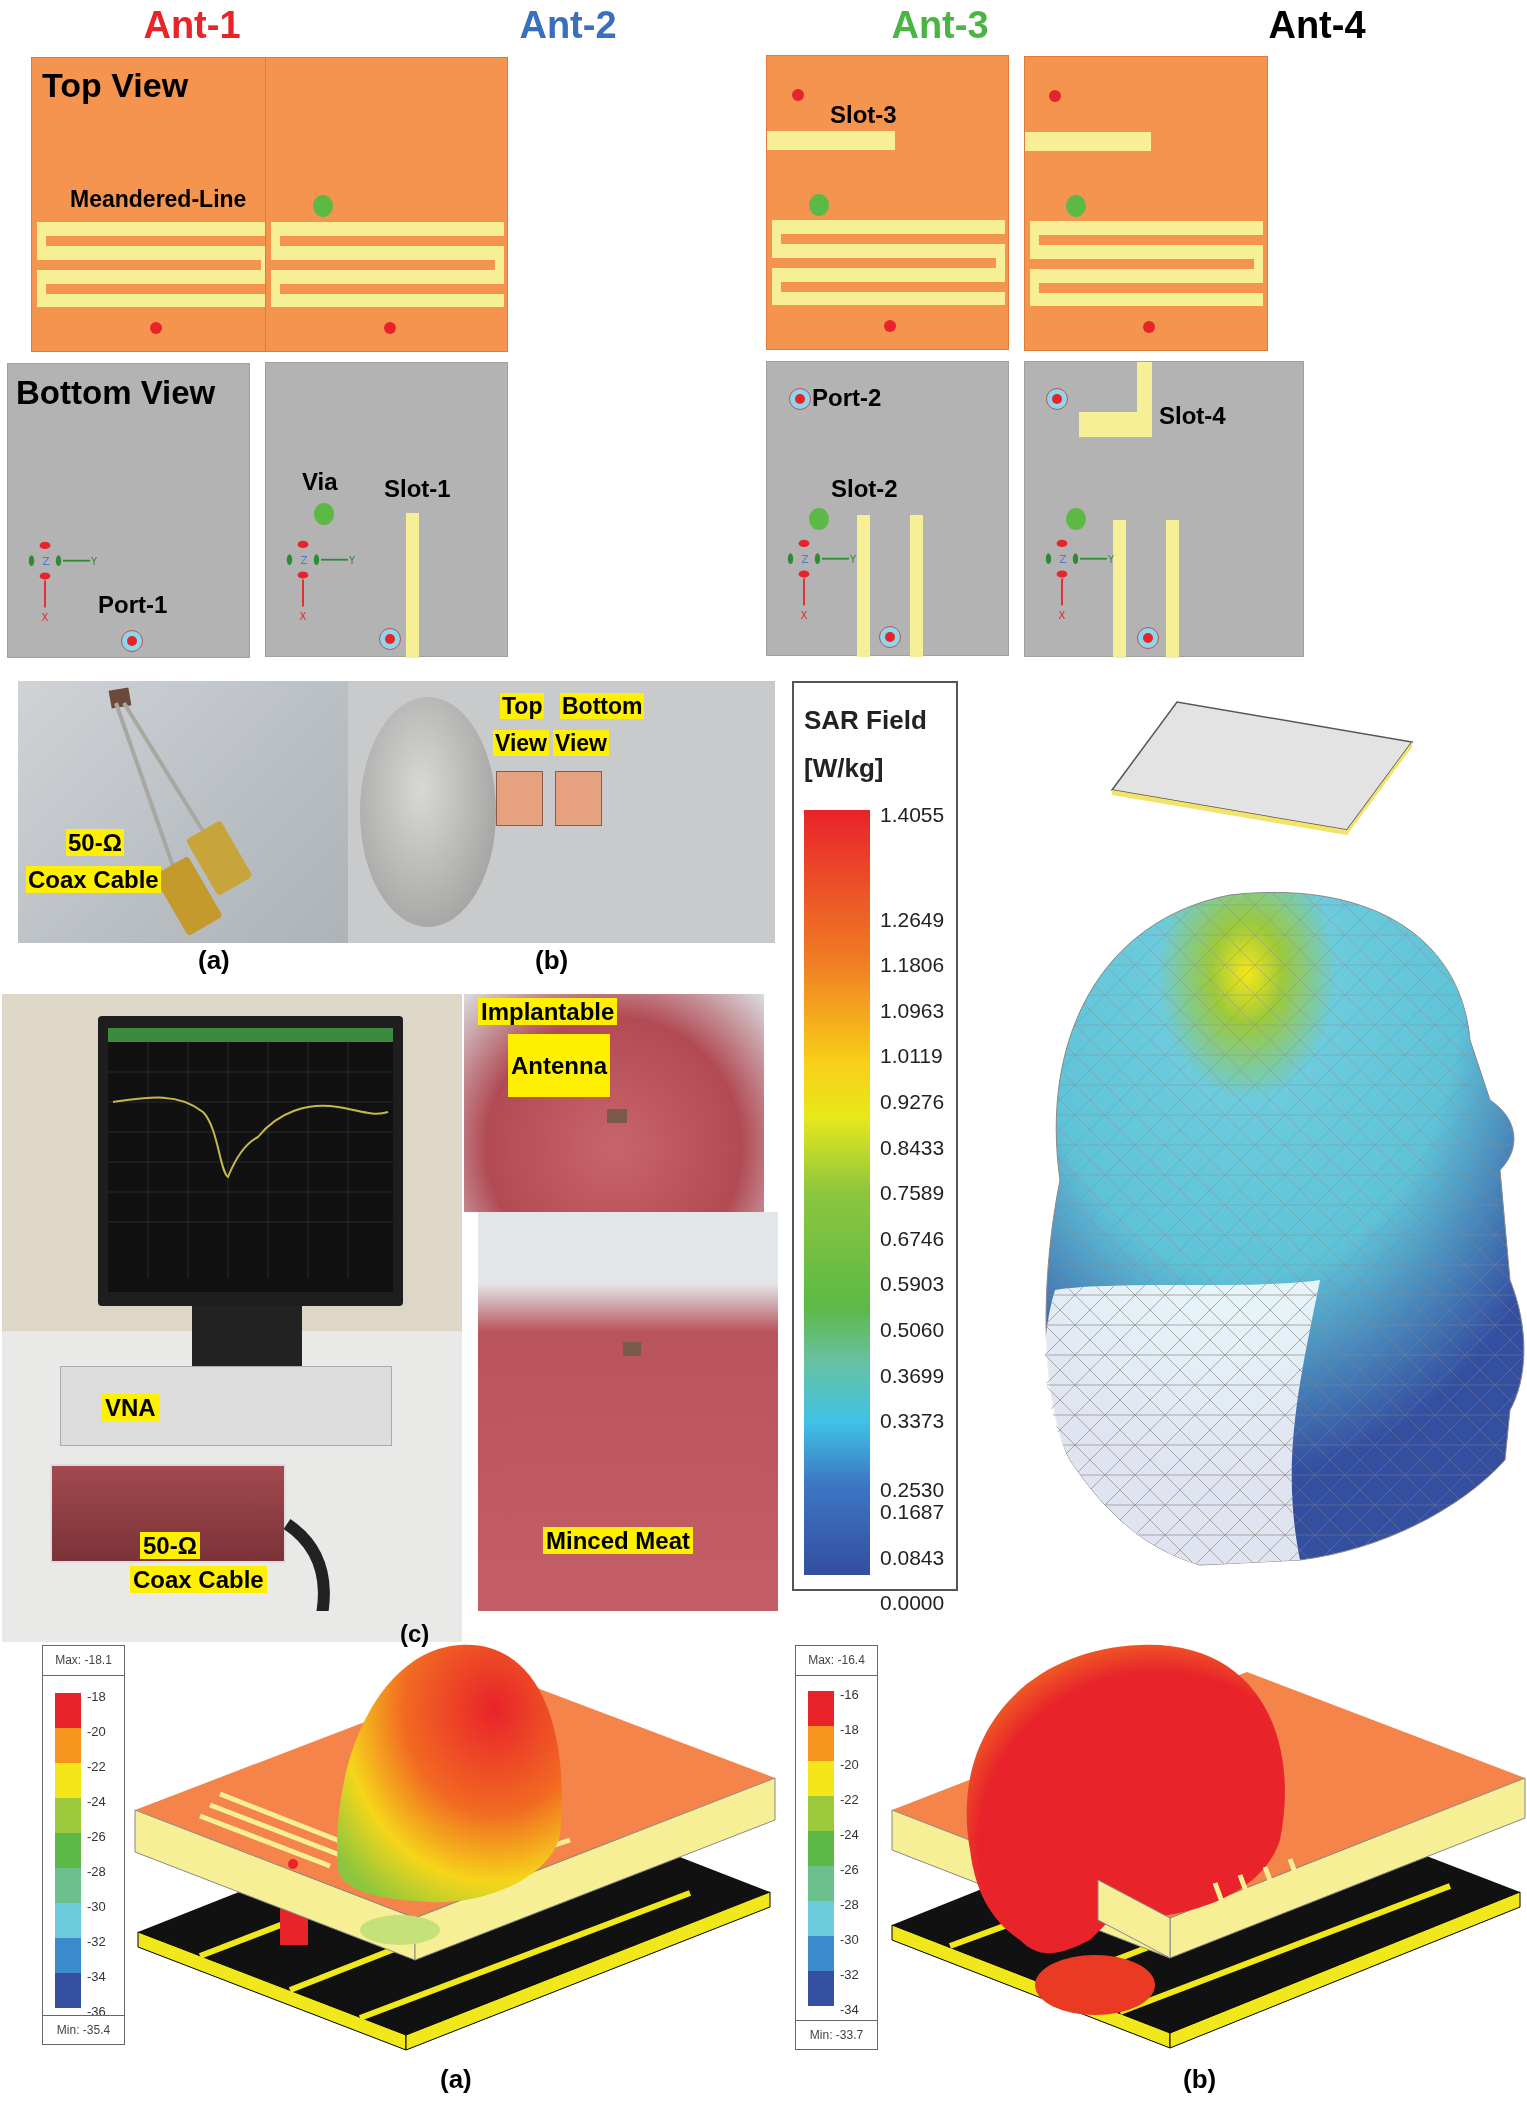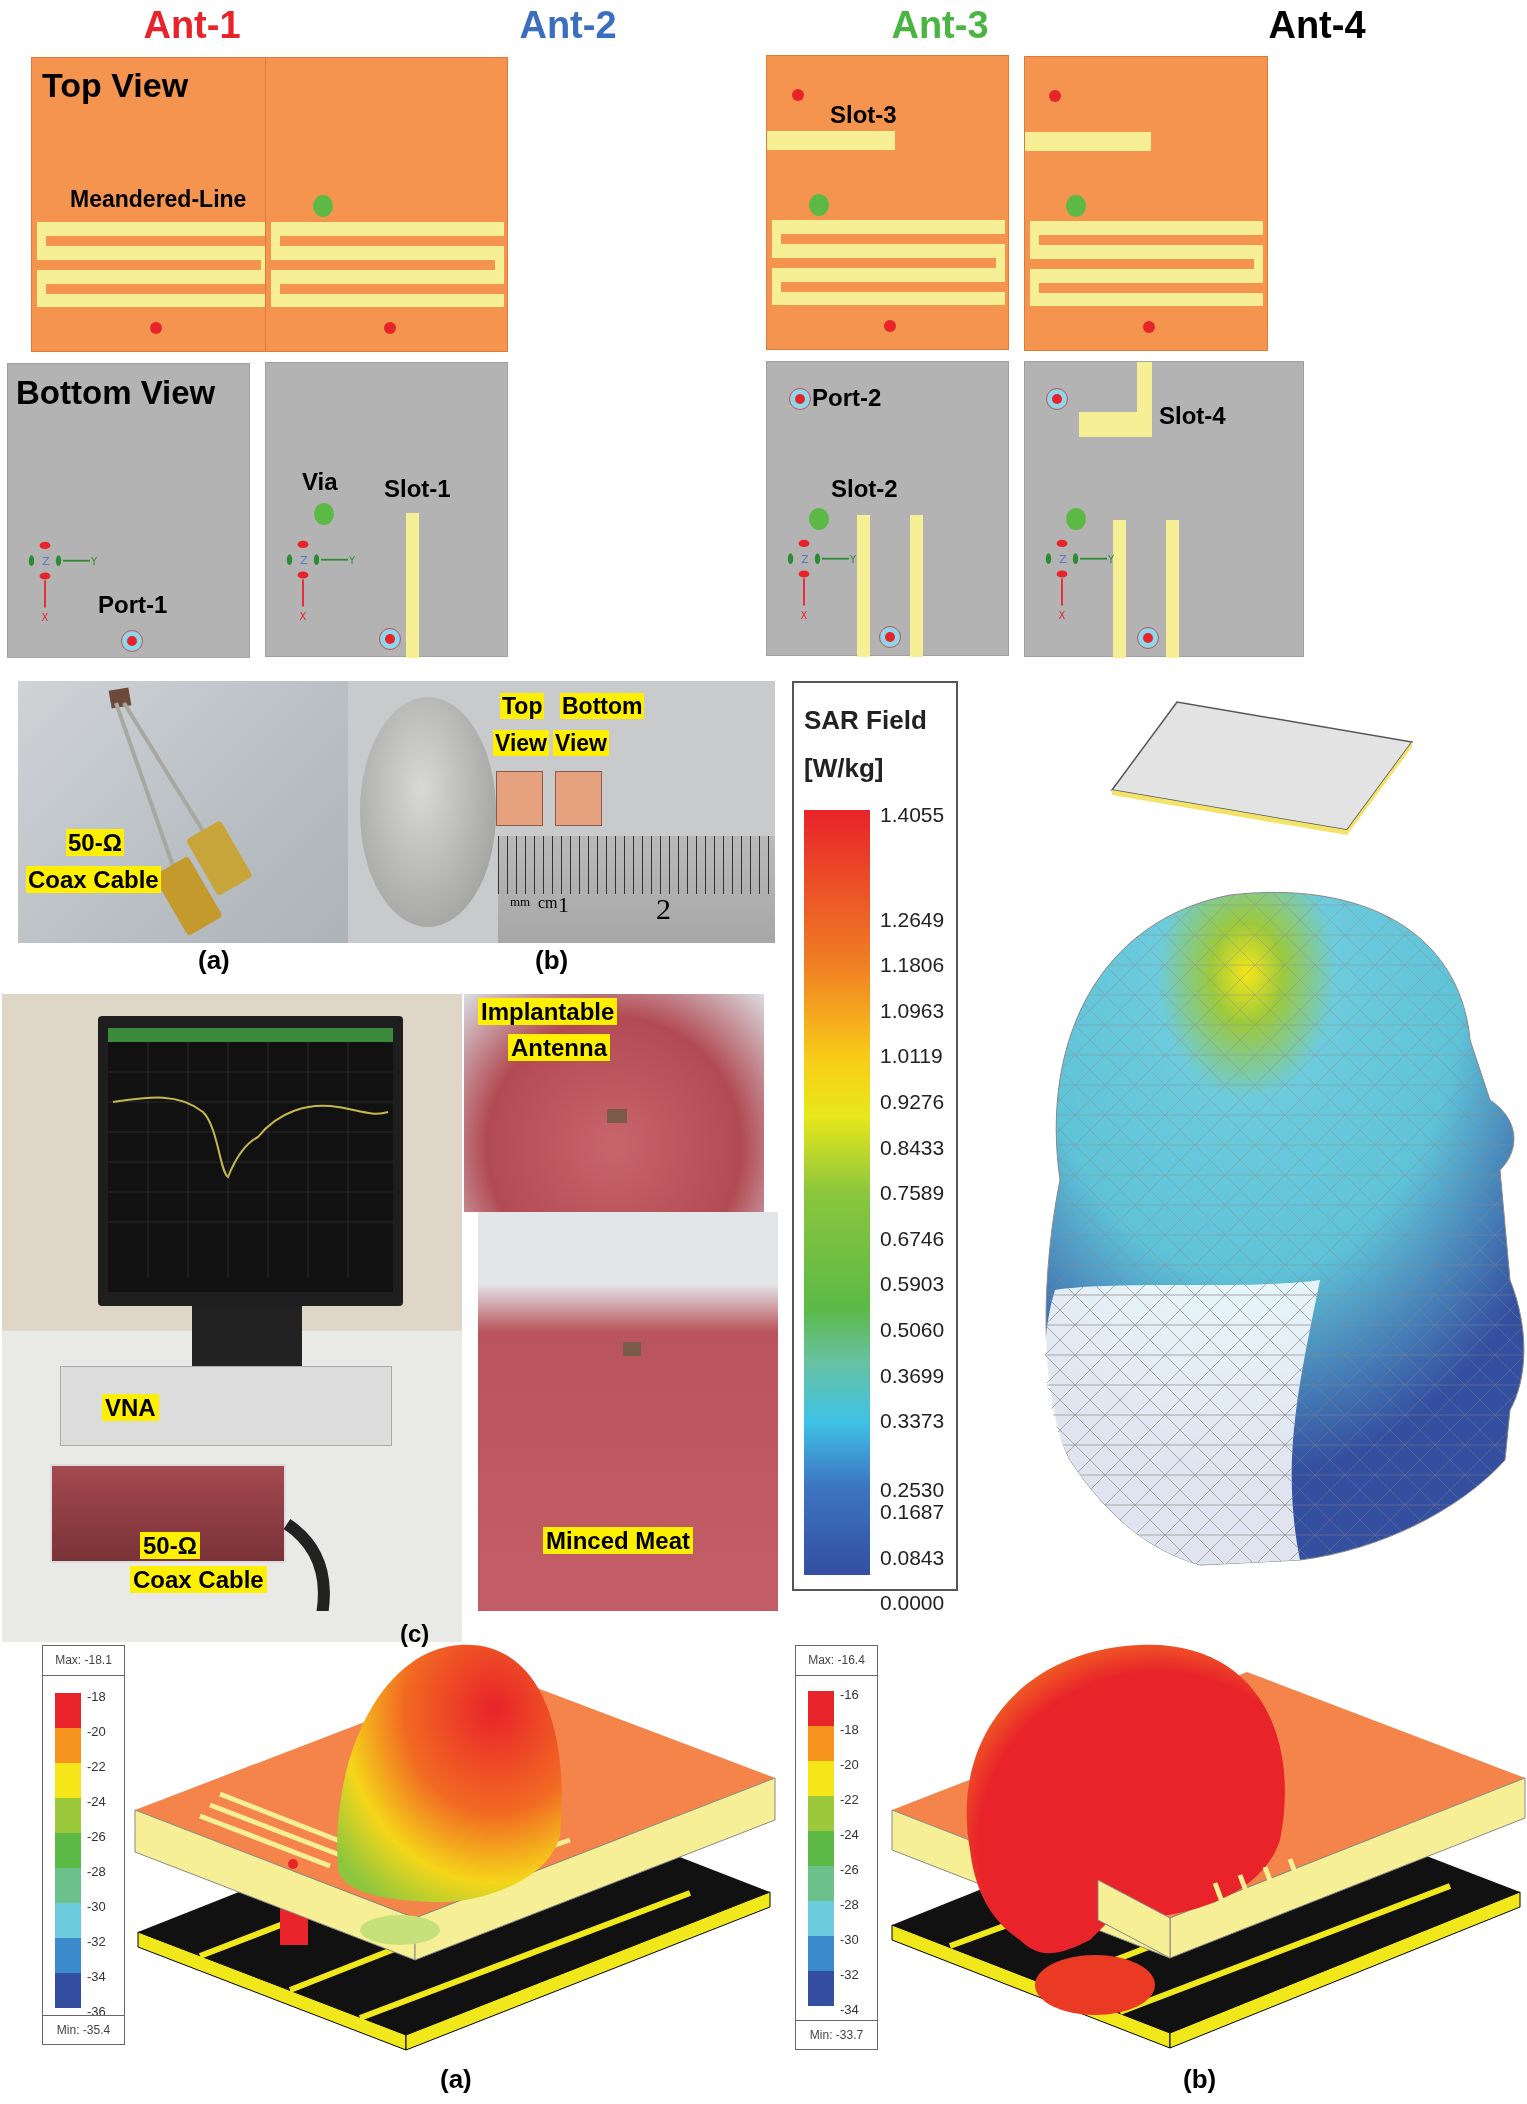--- a/index.html
+++ b/index.html
@@ -171,27 +171,20 @@
 <div class="cap" style="left:198px;top:945px;">(a)</div>
 
 <div class="photo" style="left:348px;top:681px;width:427px;height:262px;background:#c9cacb;">
   <div style="position:absolute;left:12px;top:16px;width:136px;height:230px;border-radius:50%;background:radial-gradient(ellipse at 45% 40%,#d8d8d6,#a9a9a7 70%,#8f8f8d);"></div>
   <div class="ytag" style="left:152px;top:12px;font-size:23px;padding:1px 2px;text-align:center;">Top</div>
   <div class="ytag" style="left:212px;top:12px;font-size:23px;padding:1px 2px;">Bottom</div>
   <div class="ytag" style="left:145px;top:49px;font-size:23px;padding:1px 2px;">View</div>
   <div class="ytag" style="left:205px;top:49px;font-size:23px;padding:1px 2px;">View</div>
   <div style="position:absolute;left:148px;top:90px;width:45px;height:53px;background:#e6a17f;border:1px solid #8a5a4a;"></div>
   <div style="position:absolute;left:207px;top:90px;width:45px;height:53px;background:#e6a17f;border:1px solid #8a5a4a;"></div>
-  <div style="position:absolute;left:150px;top:155px;width:277px;height:107px;background:linear-gradient(#b9b9b9,#a7a7a7);">
-    <div style="position:absolute;left:0;top:0;width:100%;height:58px;background:repeating-linear-gradient(90deg,#333 0 1px,transparent 1px 9px);"></div>
-    <span style="position:absolute;left:12px;top:58px;font-size:13px;font-family:'Liberation Serif',serif;">mm</span>
-    <span style="position:absolute;left:40px;top:58px;font-size:16px;font-family:'Liberation Serif',serif;">cm</span>
-    <span style="position:absolute;left:60px;top:56px;font-size:22px;font-family:'Liberation Serif',serif;">1</span>
-    <span style="position:absolute;left:158px;top:56px;font-size:30px;font-family:'Liberation Serif',serif;">2</span>
-  </div>
 </div>
 <div class="cap" style="left:535px;top:945px;">(b)</div>
 
 <div class="photo" style="left:2px;top:994px;width:460px;height:648px;background:linear-gradient(#ded7c8 0 52%,#e9e9e7 52%);">
   <div style="position:absolute;left:96px;top:22px;width:305px;height:290px;background:#1e1e1e;border-radius:4px;">
     <div style="position:absolute;left:10px;top:12px;width:285px;height:250px;background:#111;border-top:14px solid #3c8a3c;">
       <svg width="285" height="236">
         <g stroke="#444" stroke-width="0.5">
           <line x1="0" y1="30" x2="285" y2="30"></line>
             <line x1="0" y1="60" x2="285" y2="60"></line>
@@ -215,21 +208,21 @@
   <div class="ytag" style="left:100px;top:400px;font-size:24px;padding:1px 3px;">VNA</div>
   <div style="position:absolute;left:48px;top:470px;width:232px;height:95px;background:linear-gradient(#a3494f,#7a3338);border:2px solid #ddd;"></div>
   <svg style="position:absolute;left:0;top:470px;" width="460" height="147">
     <path d="M285,60 C330,90 340,150 280,240" fill="none" stroke="#222" stroke-width="12"></path>
   </svg>
   <div class="ytag" style="left:138px;top:538px;font-size:24px;padding:1px 3px;">50-Ω</div>
   <div class="ytag" style="left:128px;top:572px;font-size:24px;padding:1px 3px;">Coax Cable</div>
 </div>
 <div class="photo" style="left:464px;top:994px;width:300px;height:218px;background:radial-gradient(ellipse at 50% 70%,#c8656b,#b24a53 60%,#d9dde1 100%);">
   <div class="ytag" style="left:14px;top:4px;font-size:24px;padding:1px 3px;">Implantable</div>
-  <div class="ytag" style="left:44px;top:40px;font-size:24px;padding:1px 3px;">Antenna</div>
+  <div class="ytag" style="left:44px;top:40px;font-size:24px;padding:19px 3px;">Antenna</div>
   <div style="position:absolute;left:143px;top:115px;width:20px;height:14px;background:#7a5a48;"></div>
 </div>
 <div class="photo" style="left:478px;top:1212px;width:300px;height:399px;background:linear-gradient(#e3e6e9 0 18%,#b9545c 30%,#c25d66 90%);">
   <div style="position:absolute;left:145px;top:130px;width:18px;height:14px;background:#7a5a48;"></div>
   <div class="ytag" style="left:65px;top:315px;font-size:24px;padding:1px 3px;">Minced Meat</div>
 </div>
 <div class="cap" style="left:400px;top:1620px;font-size:24px;">(c)</div>
 
 <div class="leg-box" style="left:792px;top:681px;width:166px;height:910px;border:2px solid #555;">
   <div style="position:absolute;left:10px;top:22px;font-size:26px;font-weight:bold;color:#222;">SAR Field</div>

